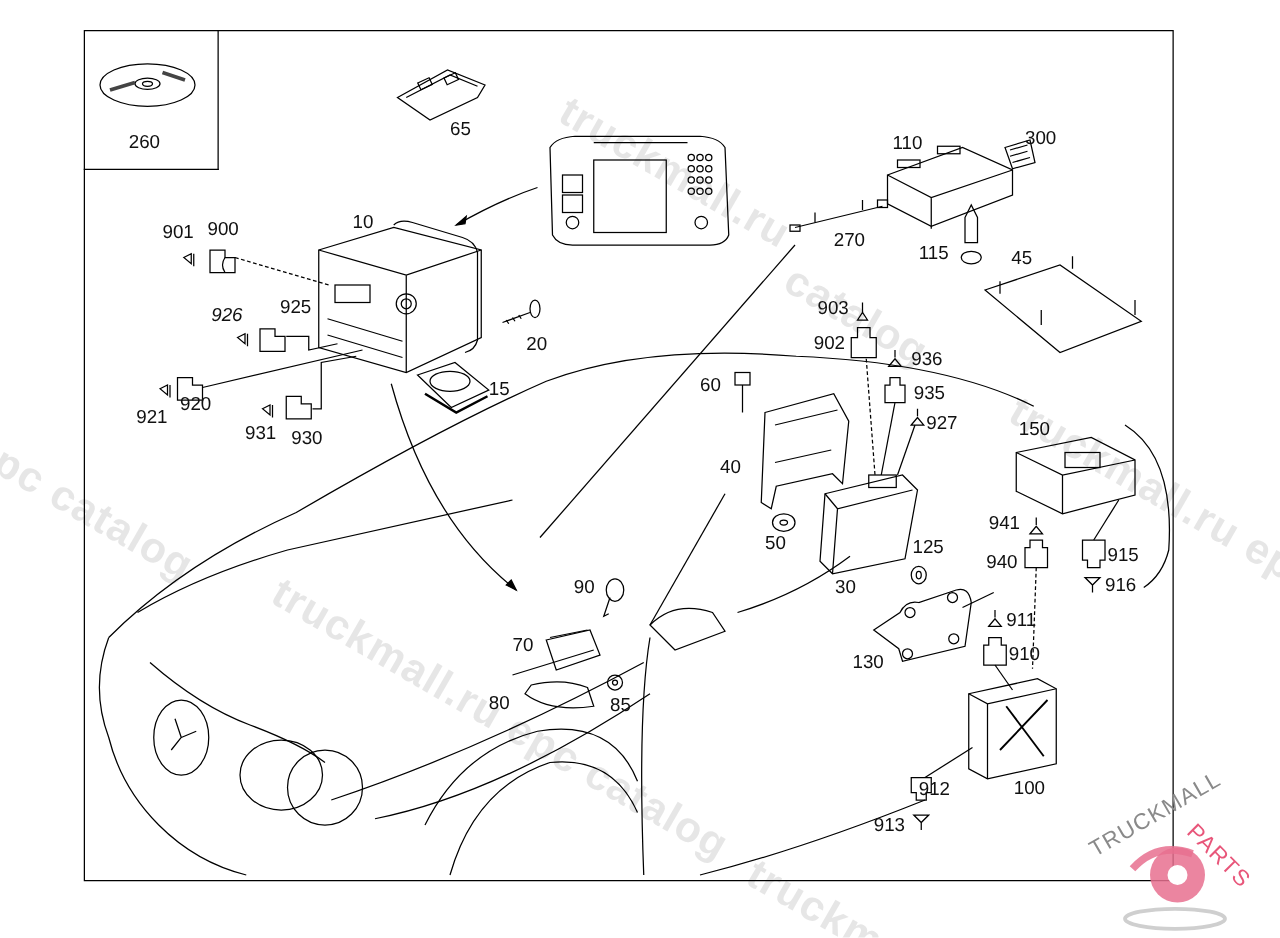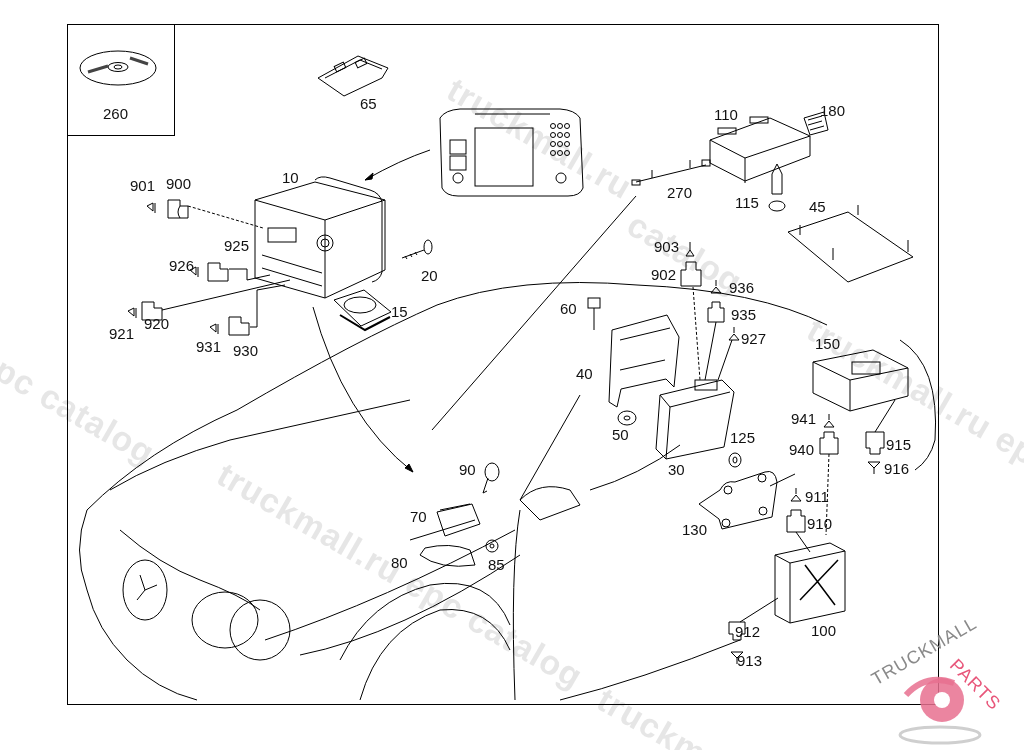--- a/index.html
+++ b/index.html
@@ -284,30 +284,30 @@
 
     <path d="M580 395 L520 500"></path>
     <path d="M475 520 L410 540"></path>
   </svg>
 
   <span class="lbl" style="left:103px;top:106px;">260</span>
   <span class="lbl" style="left:360px;top:96px;">65</span>
   <span class="lbl" style="left:282px;top:170px;">10</span>
   <span class="lbl" style="left:130px;top:178px;">901</span>
   <span class="lbl" style="left:166px;top:176px;">900</span>
-  <span class="lbl" style="left:169px;top:258px;">926</span>
+  <span class="lbl" style="left:169px;top:245px;font-style:italic;">926</span>
   <span class="lbl" style="left:224px;top:238px;text-align:right;">925</span>
   <span class="lbl" style="left:109px;top:326px;">921</span>
   <span class="lbl" style="left:144px;top:316px;">920</span>
   <span class="lbl" style="left:196px;top:339px;">931</span>
   <span class="lbl" style="left:233px;top:343px;">930</span>
   <span class="lbl" style="left:421px;top:268px;">20</span>
   <span class="lbl" style="left:391px;top:304px;">15</span>
   <span class="lbl" style="left:714px;top:107px;">110</span>
-  <span class="lbl" style="left:820px;top:103px;">180</span>
+  <span class="lbl" style="left:820px;top:103px;">300</span>
   <span class="lbl" style="left:667px;top:185px;">270</span>
   <span class="lbl" style="left:735px;top:195px;">115</span>
   <span class="lbl" style="left:809px;top:199px;">45</span>
   <span class="lbl" style="left:654px;top:239px;">903</span>
   <span class="lbl" style="left:651px;top:267px;">902</span>
   <span class="lbl" style="left:729px;top:280px;">936</span>
   <span class="lbl" style="left:731px;top:307px;">935</span>
   <span class="lbl" style="left:741px;top:331px;">927</span>
   <span class="lbl" style="left:560px;top:301px;">60</span>
   <span class="lbl" style="left:576px;top:366px;">40</span>
@@ -320,21 +320,21 @@
   <span class="lbl" style="left:886px;top:437px;">915</span>
   <span class="lbl" style="left:884px;top:461px;">916</span>
   <span class="lbl" style="left:805px;top:489px;">911</span>
   <span class="lbl" style="left:807px;top:516px;">910</span>
   <span class="lbl" style="left:682px;top:522px;">130</span>
   <span class="lbl" style="left:459px;top:462px;">90</span>
   <span class="lbl" style="left:410px;top:509px;">70</span>
   <span class="lbl" style="left:391px;top:555px;">80</span>
   <span class="lbl" style="left:488px;top:557px;">85</span>
   <span class="lbl" style="left:696px;top:624px;margin-left:39px;">912</span>
-  <span class="lbl" style="left:737px;top:653px;">913</span>
+  <span class="lbl" style="left:699px;top:653px;">913</span>
   <span class="lbl" style="left:811px;top:623px;">100</span>
 
   <div>
     <svg width="1024" height="750" viewBox="0 0 1024 750">
       <ellipse cx="940" cy="735" rx="40" ry="8" fill="none" stroke="#cfcfcf" stroke-width="3"></ellipse>
       <path d="M920 700 a22 22 0 1 0 44 0 a22 22 0 1 0 -44 0 z" fill="#e8708f" opacity="0.85"></path>
       <circle cx="942" cy="700" r="8" fill="#fff"></circle>
       <path d="M906 695 q20 -22 48 -12" fill="none" stroke="#e8708f" stroke-width="6" opacity="0.85"></path>
     </svg>
     <span class="logo-text" style="left:868px;top:672px;color:#8a8a8a;transform:rotate(-30deg);transform-origin:left top;">TRUCKMALL</span>

